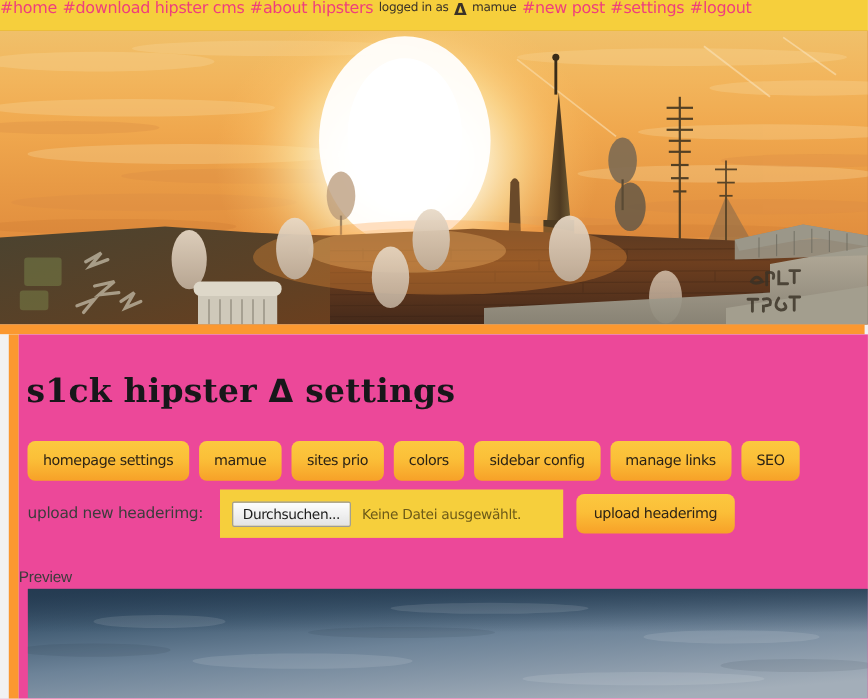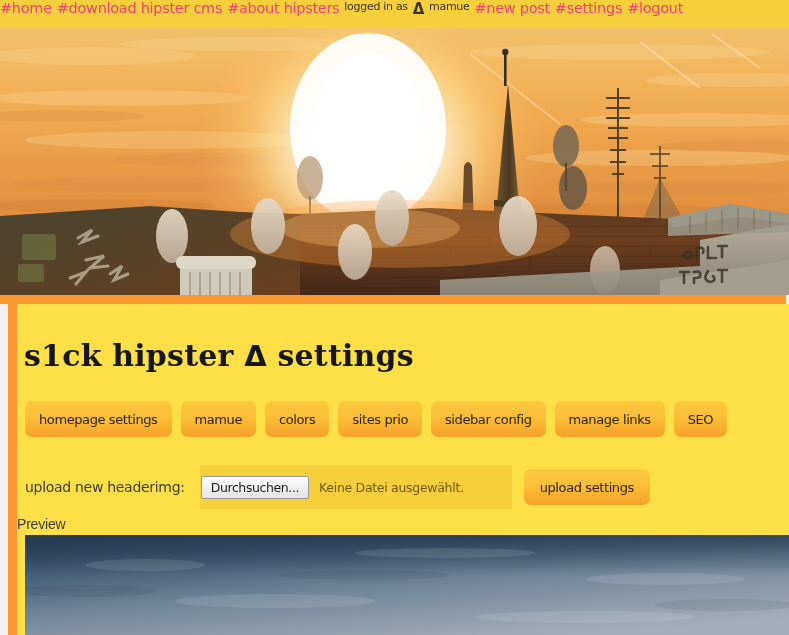--- a/index.html
+++ b/index.html
@@ -75,21 +75,21 @@
     top: 0; left: 8px;
     width: 9px;
     height: 331px;
     background: #fb9830;
   }
   #content {
     position: absolute;
     top: 0; left: 17px;
     width: 772px;
     height: 331px;
-    background: #fde047;
+    background: #ec4899;
     overflow: hidden;
   }
 
   
   #pagetitle {
     position: absolute;
     top: 34px; left: 7px;
     font-family: "DejaVu Serif", serif;
     font-size: 30px;
     color: #17171a;
@@ -122,37 +122,36 @@
     white-space: nowrap;
     cursor: pointer;
   }
 
   
   #uploadrow {
     position: absolute;
     top: 141px; left: 8px;
     display: flex;
     align-items: center;
-    margin-top: 20px;
   }
   #uploadlabel {
     font-family: "DejaVu Sans", sans-serif;
     font-size: 14px;
     color: #3c3c3c;
     letter-spacing: -0.3px;
     white-space: nowrap;
     margin-right: 15px;
   }
   #filefield {
     display: flex;
     align-items: center;
     width: 312px;
     height: 44px;
     background: #f6cf3c;
-    padding-left: 1px;
+    padding-left: 11px;
   }
   #browsebtn {
     display: inline-flex;
     align-items: center;
     justify-content: center;
     height: 23px;
     padding: 0 9px;
     border: 1px solid #9a9a9a;
     border-radius: 2px;
     background: linear-gradient(to bottom, #fdfdfd 0%, #f0f0f0 50%, #e3e3e3 100%);
@@ -436,34 +435,34 @@
 
     <h1 id="pagetitle">
       <span>s1ck hipster</span>
       <span class="delta">Δ</span>
       <span>settings</span>
     </h1>
 
     <div id="tabrow">
       <button class="tabbtn">homepage settings</button>
       <button class="tabbtn">mamue</button>
+      <button class="tabbtn">sites prio</button>
       <button class="tabbtn">colors</button>
-      <button class="tabbtn">sites prio</button>
       <button class="tabbtn">sidebar config</button>
       <button class="tabbtn">manage links</button>
       <button class="tabbtn">SEO</button>
     </div>
 
     <div id="uploadrow">
       <span id="uploadlabel">upload new headerimg:</span>
       <div id="filefield">
         <button id="browsebtn">Durchsuchen...</button>
         <span id="filename">Keine Datei ausgewählt.</span>
       </div>
-      <button id="uploadbtn">upload settings</button>
+      <button id="uploadbtn">upload headerimg</button>
     </div>
 
     <div id="previewlabel">Preview</div>
     <div id="previewimg">
       <svg viewBox="0 0 764 100" preserveAspectRatio="none" xmlns="http://www.w3.org/2000/svg">
         <defs>
           <linearGradient id="pv" x1="0.12" y1="0" x2="0.72" y2="1">
             <stop offset="0%" stop-color="#2d455c"></stop>
             <stop offset="25%" stop-color="#466077"></stop>
             <stop offset="52%" stop-color="#6d8398"></stop>

